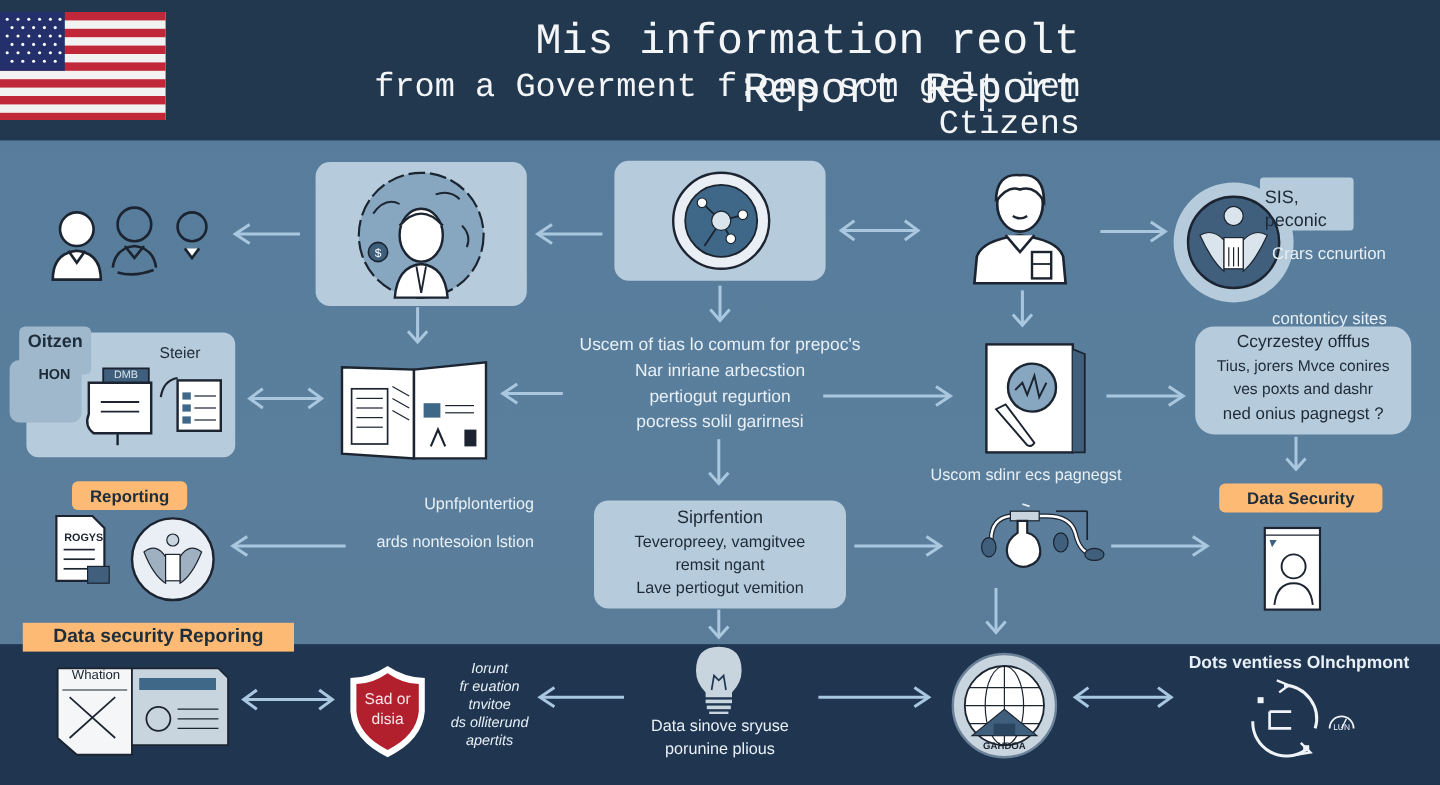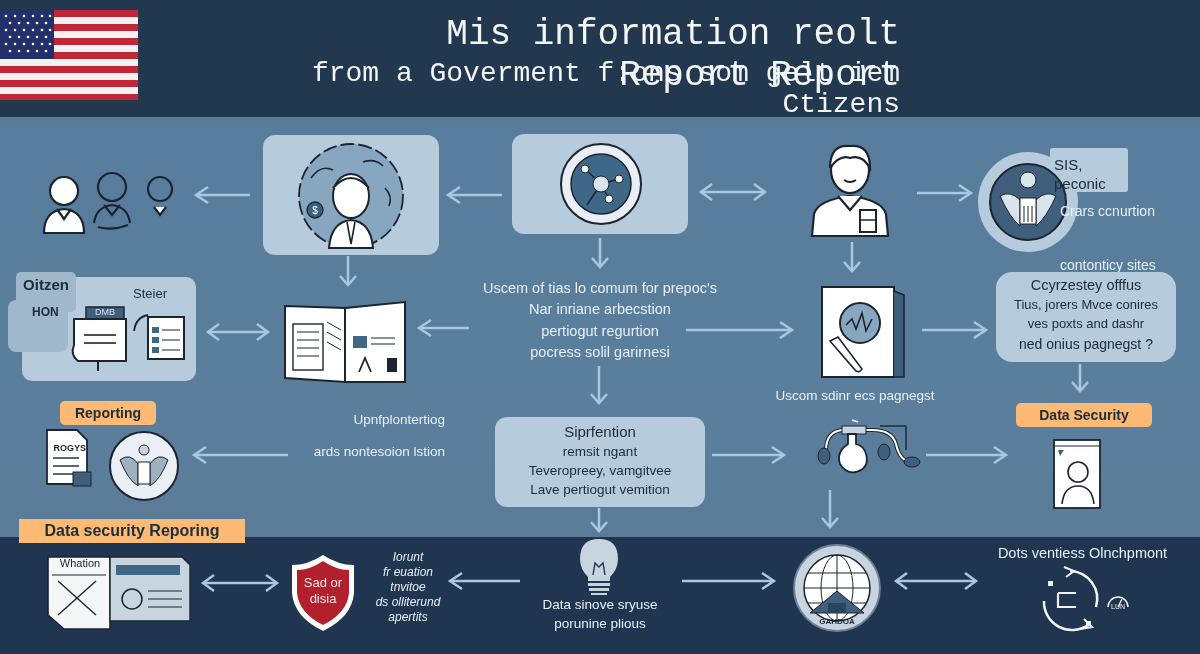--- a/index.html
+++ b/index.html
@@ -288,22 +288,22 @@
   <line x1="6" y1="10" x2="98" y2="10" stroke="#a9c8e0" stroke-width="2.5"></line>
   <path d="M16 2 L4 10 L16 18" stroke="#a9c8e0" stroke-width="2.5" fill="none"></path>
 </svg>
 <div class="abs txt-w" style="left:255px;top:412px;width:190px;font-size:13.5px;font-weight:normal;text-align:right;">
   <div>Upnfplontertiog</div>
   <div style="margin-top:16px;">ards nontesoion lstion</div>
 </div>
 
 <div class="card" style="left:495px;top:417px;width:210px;height:90px;border-radius:12px;">
   <div class="txt-d" style="margin-top:6px;font-size:15px;font-weight:normal;">Siprfention</div>
+  <div class="txt-d" style="font-size:13.5px;font-weight:normal;margin-top:2px;">Teveropreey, vamgitvee</div>
   <div class="txt-d" style="font-size:13.5px;font-weight:normal;margin-top:2px;">remsit ngant</div>
-  <div class="txt-d" style="font-size:13.5px;font-weight:normal;margin-top:2px;">Teveropreey, vamgitvee</div>
   <div class="txt-d" style="font-size:13.5px;font-weight:normal;margin-top:2px;">Lave pertiogut vemition</div>
 </div>
 <svg class="abs" style="left:710px;top:445px;" width="76" height="20">
   <line x1="2" y1="10" x2="72" y2="10" stroke="#a9c8e0" stroke-width="2.5"></line>
   <path d="M62 2 L74 10 L62 18" stroke="#a9c8e0" stroke-width="2.5" fill="none"></path>
 </svg>
 <svg class="abs" style="left:589px;top:508px;" width="20" height="26">
   <line x1="10" y1="0" x2="10" y2="22" stroke="#a9c8e0" stroke-width="2.5"></line>
   <path d="M2 14 L10 23 L18 14" stroke="#a9c8e0" stroke-width="2.5" fill="none"></path>
 </svg>
@@ -411,21 +411,21 @@
   <path d="M18 70 L45 48 L72 70 Z" fill="#3f5f7d" stroke="#1b2430"></path>
   <rect x="36" y="60" width="18" height="10" fill="#2a4560"></rect>
 </svg>
 <div class="abs" style="left:810px;top:617px;width:54px;font-size:8px;color:#1b2430;font-weight:bold;text-align:center;">GAHDOA</div>
 
 <svg class="abs" style="left:893px;top:571px;" width="86" height="20">
   <line x1="4" y1="10" x2="82" y2="10" stroke="#a9c8e0" stroke-width="2.5"></line>
   <path d="M14 2 L3 10 L14 18 M72 2 L83 10 L72 18" stroke="#a9c8e0" stroke-width="2.5" fill="none"></path>
 </svg>
 
-<div class="abs txt-w" style="left:985px;top:545px;width:195px;font-size:14.5px;font-weight:normal;">Dots ventiess Olnchpmont</div>
+<div class="abs txt-w" style="left:985px;top:545px;width:195px;font-size:14.5px;font-weight:bold;">Dots ventiess Olnchpmont</div>
 <svg class="abs" style="left:1040px;top:567px;" width="64" height="70">
   <path d="M30 4 A28 28 0 0 1 56 40" stroke="#f0f4f8" stroke-width="2.5" fill="none"></path>
   <path d="M48 58 A28 28 0 0 1 4 34" stroke="#f0f4f8" stroke-width="2.5" fill="none"></path>
   <path d="M24 0 L34 4 L26 10" stroke="#f0f4f8" stroke-width="2" fill="none"></path>
   <path d="M44 52 L52 60 L40 62" stroke="#f0f4f8" stroke-width="2" fill="none"></path>
   <rect x="8" y="14" width="5" height="5" fill="#f0f4f8"></rect>
   <rect x="46" y="54" width="5" height="5" fill="#f0f4f8"></rect>
   <path d="M18 26 L36 26 M18 26 L18 40 L36 40" stroke="#f0f4f8" stroke-width="2.2" fill="none"></path>
 </svg>
 <svg class="abs" style="left:1104px;top:589px;" width="28" height="24">

